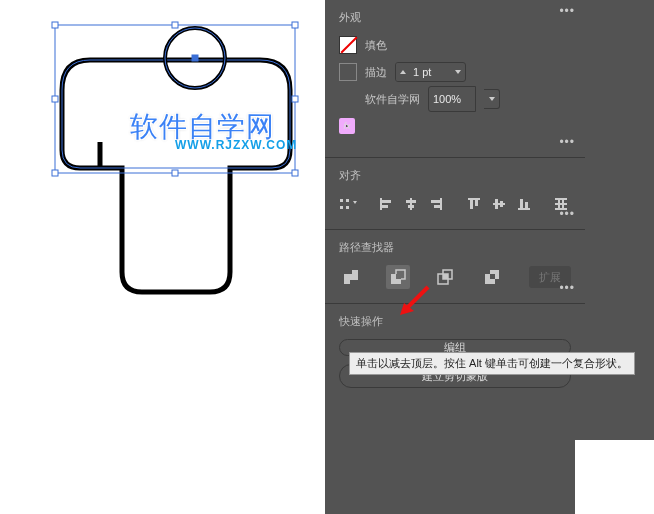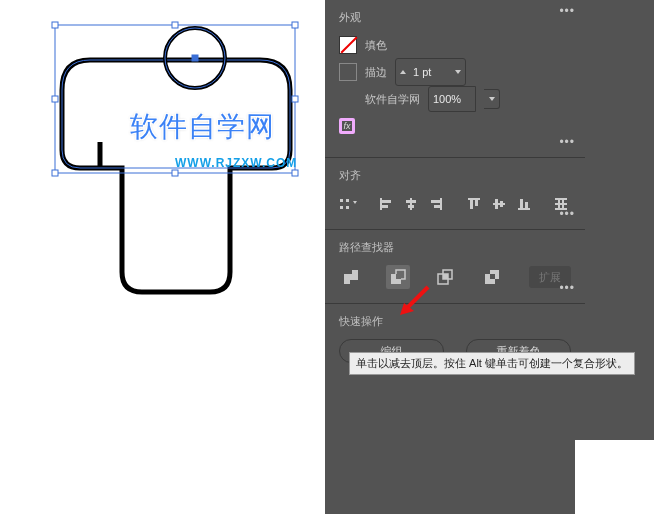--- a/index.html
+++ b/index.html
@@ -1,49 +1,49 @@
 <!DOCTYPE html>
 <html><head>
 <meta charset="utf-8">
 <style>
 * { margin: 0; padding: 0; box-sizing: border-box; font-family: "Microsoft YaHei", sans-serif; }
 body { width: 654px; height: 514px; background: #fff; position: relative; overflow: hidden; }
 .canvas-area { position: absolute; left: 0; top: 0; width: 325px; height: 514px; background: #fff; }
 .watermark { position: absolute; left: 130px; top: 108px; font-size: 28px; font-weight: normal; color: #3b82f6; text-shadow: -1px -1px 0 #fff, 1px -1px 0 #fff, -1px 1px 0 #fff, 1px 1px 0 #fff, 0 0 3px rgba(0,0,0,0.3); letter-spacing: 1px; pointer-events: none; }
-.watermark-url { position: absolute; left: 175px; top: 156px; font-size: 12px; font-weight: bold; color: #15a0e8; letter-spacing: 1px; pointer-events: none; }
+.watermark-url { position: absolute; left: 175px; top: 138px; font-size: 12px; font-weight: bold; color: #15a0e8; letter-spacing: 1px; pointer-events: none; }
 .panel { position: absolute; left: 325px; top: 0; width: 260px; height: 514px; background: #535353; color: #c8c8c8; font-size: 11px; }
 .panel-section { padding: 10px 14px 14px 14px; border-bottom: 1px solid #3a3a3a; position: relative; }
 .section-title { color: #c2c2c2; font-size: 11px; margin-bottom: 10px; }
 .row { display: flex; align-items: center; gap: 8px; margin-bottom: 7px; height: 20px; }
 .swatch-nofill { width: 18px; height: 18px; background: #fff; border: 1px solid #333; position: relative; }
 .swatch-nofill::after { content: ""; position: absolute; left: -2px; top: 7px; width: 22px; height: 2px; background: #e00; transform: rotate(-45deg); }
 .swatch-empty { width: 18px; height: 18px; border: 1px solid #888; background: #535353; }
 .label-text { color: #c8c8c8; }
-.stroke-val { display: flex; align-items: center; border: 1px solid #3a3a3a; border-radius: 3px; overflow: hidden; height: 28px; }
+.stroke-val { display: flex; align-items: center; border: 1px solid #3a3a3a; border-radius: 3px; overflow: hidden; height: 20px; }
 .caret-btn { width: 13px; height: 18px; display: flex; align-items: center; justify-content: center; background: #535353; cursor: pointer; }
 .caret-up, .caret-down { width: 0; height: 0; border-left: 3px solid transparent; border-right: 3px solid transparent; }
 .caret-up { border-bottom: 4px solid #ccc; }
 .caret-down { border-top: 4px solid #ccc; }
 .stroke-input { width: 42px; height: 18px; background: #535353; color: #e8e8e8; border: none; text-align: left; padding: 0 4px; font-size: 11px; }
 .dropdown-caret { width: 14px; height: 18px; display: flex; align-items: center; justify-content: center; }
 .opacity-input { width: 48px; height: 26px; background: #535353; color: #e8e8e8; border: 1px solid #3a3a3a; border-radius: 3px 0 0 3px; padding: 0 4px; font-size: 11px; }
 .opacity-drop { width: 16px; height: 20px; border: 1px solid #3a3a3a; border-left: none; border-radius: 0 3px 3px 0; display: flex; align-items: center; justify-content: center; cursor: pointer; }
 .more-dots { position: absolute; right: 10px; top: 10px; color: #c8c8c8; letter-spacing: 1px; cursor: pointer; font-size: 12px; }
 .more-dots-bottom { position: absolute; right: 10px; bottom: 8px; color: #c8c8c8; letter-spacing: 1px; cursor: pointer; font-size: 12px; }
-.fx-icon { width: 16px; height: 16px; border: 3px solid #f0abfc; border-radius: 2px; display: flex; align-items: center; justify-content: center; font-size: 9px; font-style: italic; color: #ddd; cursor: pointer; }
+.fx-icon { width: 16px; height: 16px; border: 7px solid #f0abfc; border-radius: 2px; display: flex; align-items: center; justify-content: center; font-size: 9px; font-style: italic; color: #ddd; cursor: pointer; }
 .align-row { display: flex; gap: 5px; align-items: center; }
 .align-btn { width: 22px; height: 22px; display: flex; align-items: center; justify-content: center; cursor: pointer; border-radius: 2px; }
 .align-sep { width: 8px; }
 .pathfinder-row { display: flex; gap: 23px; align-items: center; margin-top: 8px; }
 .pf-btn { width: 24px; height: 24px; display: flex; align-items: center; justify-content: center; cursor: pointer; border-radius: 2px; position: relative; }
 .pf-btn.active { background: #6a6a6a; }
 .expand-btn { position: absolute; right: 14px; width: 42px; height: 22px; background: #484848; color: #777; font-size: 11px; display: flex; align-items: center; justify-content: center; border-radius: 3px; cursor: pointer; }
 .arrow { position: absolute; width: 36px; height: 36px; z-index: 10; }
 .tooltip { position: absolute; left: 349px; top: 332px; background: #ededed; color: #222; font-size: 11px; padding: 3px 6px; border: 1px solid #999; white-space: nowrap; z-index: 20; margin-top: 20px; }
-.quick-row { display: flex; gap: 22px; margin-bottom: 8px; }
+.quick-row { display: flex; gap: 22px; margin-bottom: 8px; flex-direction: column; }
 .quick-btn { flex: 1; height: 24px; background: #535353; border: 1px solid #3a3a3a; border-radius: 12px; color: #d8d8d8; font-size: 11px; display: flex; align-items: center; justify-content: center; cursor: pointer; }
 .quick-btn-full { width: 100%; height: 24px; background: #535353; border: 1px solid #3a3a3a; border-radius: 12px; color: #d8d8d8; font-size: 11px; display: flex; align-items: center; justify-content: center; cursor: pointer; }
 .rgt-strip { position: absolute; left: 585px; top: 0; width: 69px; height: 440px; background: #535353; }
 .white-block { position: absolute; left: 575px; top: 440px; width: 79px; height: 74px; background: #fff; }
 </style>
 </head>
 <body>
 
 <div class="canvas-area">
   <svg width="325" height="514">
@@ -212,22 +212,22 @@
       </div>
       <div class="expand-btn">扩展</div>
     </div>
     <div class="more-dots-bottom">•••</div>
   </div>
 
   <div class="panel-section" style="border-bottom:none;">
     <div class="section-title">快速操作</div>
     <div class="quick-row">
       <div class="quick-btn">编组</div>
-      <div class="quick-btn">重新着色</div>
-    </div>
+    </div>
+    <div class="quick-btn-full">建立剪切蒙版</div>
   </div>
 </div>
 
 <div class="rgt-strip"></div>
 <div class="white-block"></div>
 
 <svg class="arrow" style="left:398px; top:283px;">
   <path d="M30 4 L6 28" stroke="#e11" stroke-width="4"></path>
   <path d="M2 32 L6 20 L16 28 Z" fill="#e11"></path>
 </svg>

